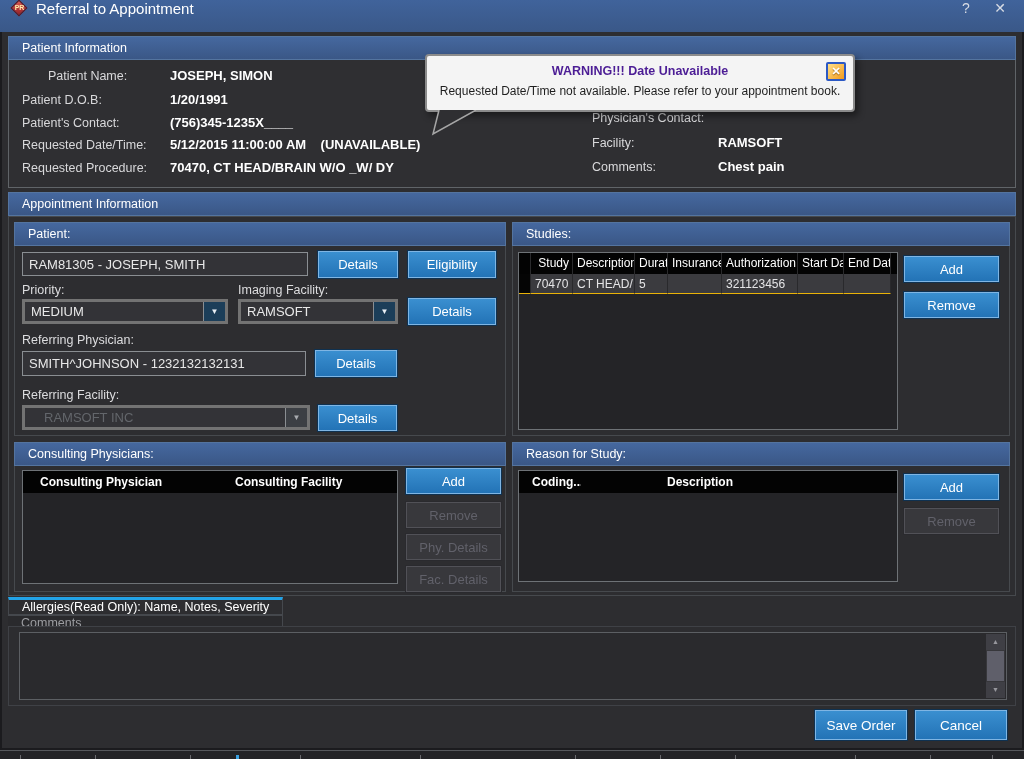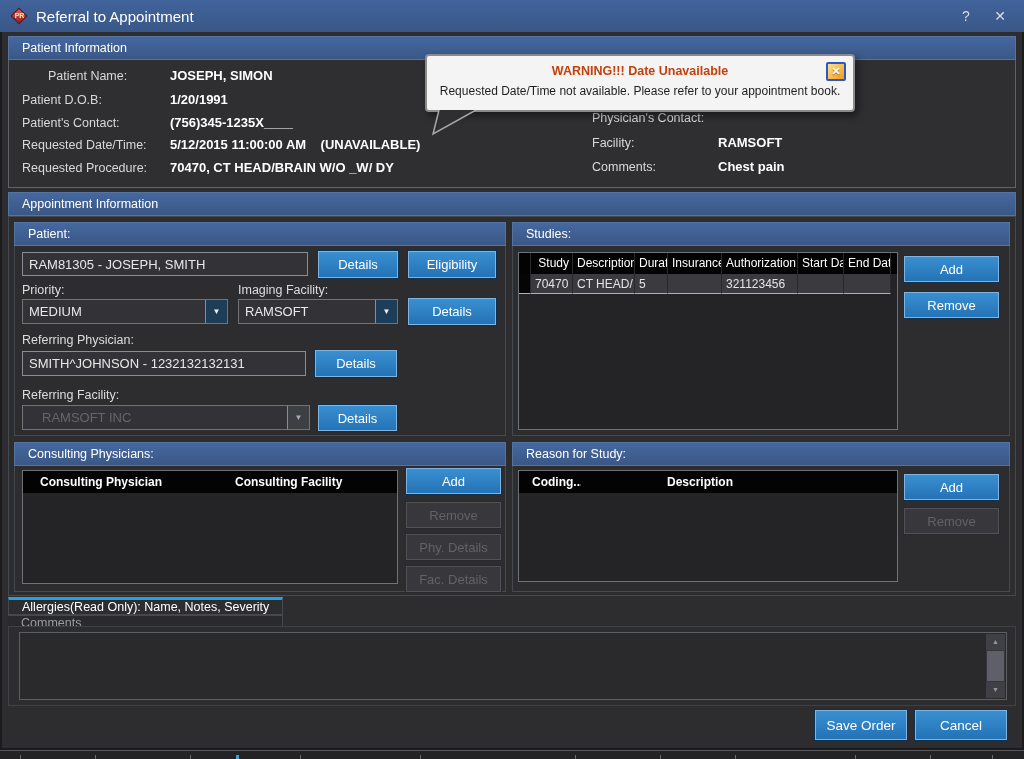--- a/index.html
+++ b/index.html
@@ -3,21 +3,21 @@
 <meta charset="utf-8">
 <style>
   * { box-sizing: border-box; margin: 0; padding: 0; }
   html,body { width:1024px; height:759px; background:#242427; overflow:hidden;
               font-family:"Liberation Sans", sans-serif; }
   .window { position:absolute; inset:0; }
 
   
   .titlebar { position:absolute; left:0; top:0; width:1024px; height:32px;
               background:linear-gradient(180deg,#40639B,#3A5888);
-              display:flex; align-items:center; color:#fff; }
+              display:flex; color:#fff; }
   .app-icon { position:relative; width:17px; height:17px; margin:0 8px 0 11px; flex:0 0 auto; }
   .app-icon .diamond { position:absolute; left:2px; top:2px; width:12px; height:12px;
               transform:rotate(45deg); background:linear-gradient(135deg,#E05A50,#8F1F26);
               border:1px solid #5E1218; }
   .app-icon .ictext { position:absolute; left:0; top:4px; width:17px; text-align:center;
               font-size:7px; font-weight:bold; color:#FFE9A8; letter-spacing:0; }
   .title-text { font-size:15px; }
   .tb-btns { margin-left:auto; display:flex; gap:18px; padding-right:16px;
              font-size:14px; color:#D8DCE4; }
   .tb-btn { cursor:default; width:16px; text-align:center; }
@@ -33,38 +33,38 @@
   .panel { position:absolute; background:#2F2F32; border:1px solid #606468; border-top:none; }
   .gbody { position:absolute; background:#2D2D30; border:1px solid #46494D; border-top:none; }
   .btn { position:absolute; background:linear-gradient(180deg,#3A8FD0,#2373B6);
          border:1px solid #7FB5E3; box-shadow:0 0 0 1px #0F3150; color:#fff;
          font-size:13px; display:flex; align-items:center; justify-content:center; cursor:default; }
   .btn.disabled { background:#38383C; border:1px solid #515157; box-shadow:0 0 0 1px #2A2A2E;
          color:#61616A; }
   .field { position:absolute; background:#333337; border:1px solid #8A8E92; color:#E8E8E8;
          font-size:13px; display:flex; align-items:center; padding:0 6px; white-space:nowrap;
          overflow:hidden; }
-  .combo { position:absolute; background:#333337; border:1px solid #737373; color:#E8E8E8;
+  .combo { position:absolute; background:#333337; border:3px solid #737373; color:#E8E8E8;
          font-size:13px; display:flex; align-items:center; }
   .combo .cval { flex:1; padding:0 6px; white-space:nowrap; overflow:hidden; }
   .combo .carrow { width:22px; align-self:stretch; background:#1C3E59; border-left:1px solid #8A8E92;
          color:#E8EEF4; font-size:8px; display:flex; align-items:center; justify-content:center; }
   .combo.disabled .cval { color:#63666B; }
   .combo.disabled .carrow { background:#3C3F44; color:#A9ACB0; }
   .lbl { position:absolute; color:#DDDDDF; font-size:12.5px; white-space:nowrap; }
 
   
   .pi-label { position:absolute; color:#D9D9DB; font-size:12.5px; white-space:nowrap; }
   .pi-val { position:absolute; color:#FFFFFF; font-size:13px; font-weight:bold; white-space:pre; }
 
   
   .bubble { position:absolute; left:425px; top:54px; width:430px; height:58px;
             background:#F4F4F4; border:2px solid #8B8B8B; border-radius:4px;
             box-shadow:3px 4px 7px rgba(0,0,0,.45); z-index:10; }
-  .bubble-title { text-align:center; font-size:12.5px; font-weight:bold; color:#c2410c;
+  .bubble-title { text-align:center; font-size:12.5px; font-weight:bold; color:#4c1d95;
             margin-top:8px; }
   .bubble-msg { text-align:center; font-size:12px; color:#1E1E1E; margin-top:6px; }
   .bubble-close { position:absolute; right:7px; top:6px; width:20px; height:19px;
             background:linear-gradient(135deg,#FFE08A,#F29A1B); border:2px solid #2C59C4;
             border-radius:2px; color:#FFF; font-size:11px; font-weight:bold; line-height:15px;
             text-align:center; text-shadow:0 1px 1px rgba(120,70,0,.7); }
   .bubble-tail { position:absolute; left:430px; top:110px; z-index:11; }
 
   
   .blkhdr { background:#030303; color:#FFFFFF; }

